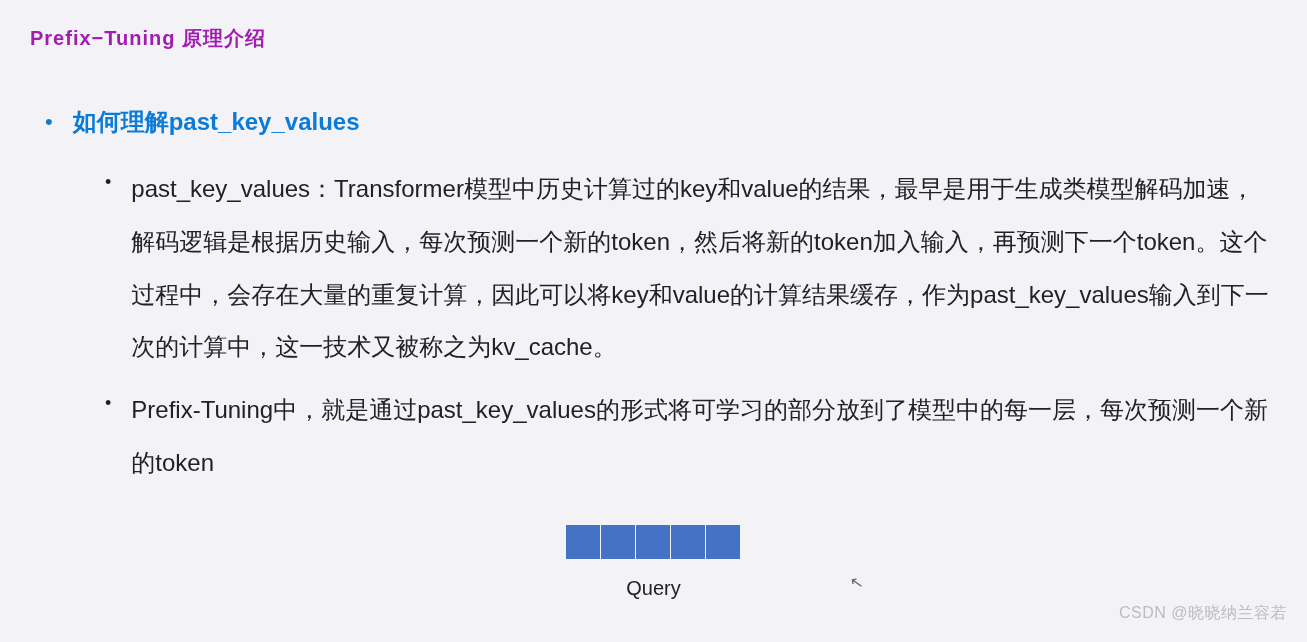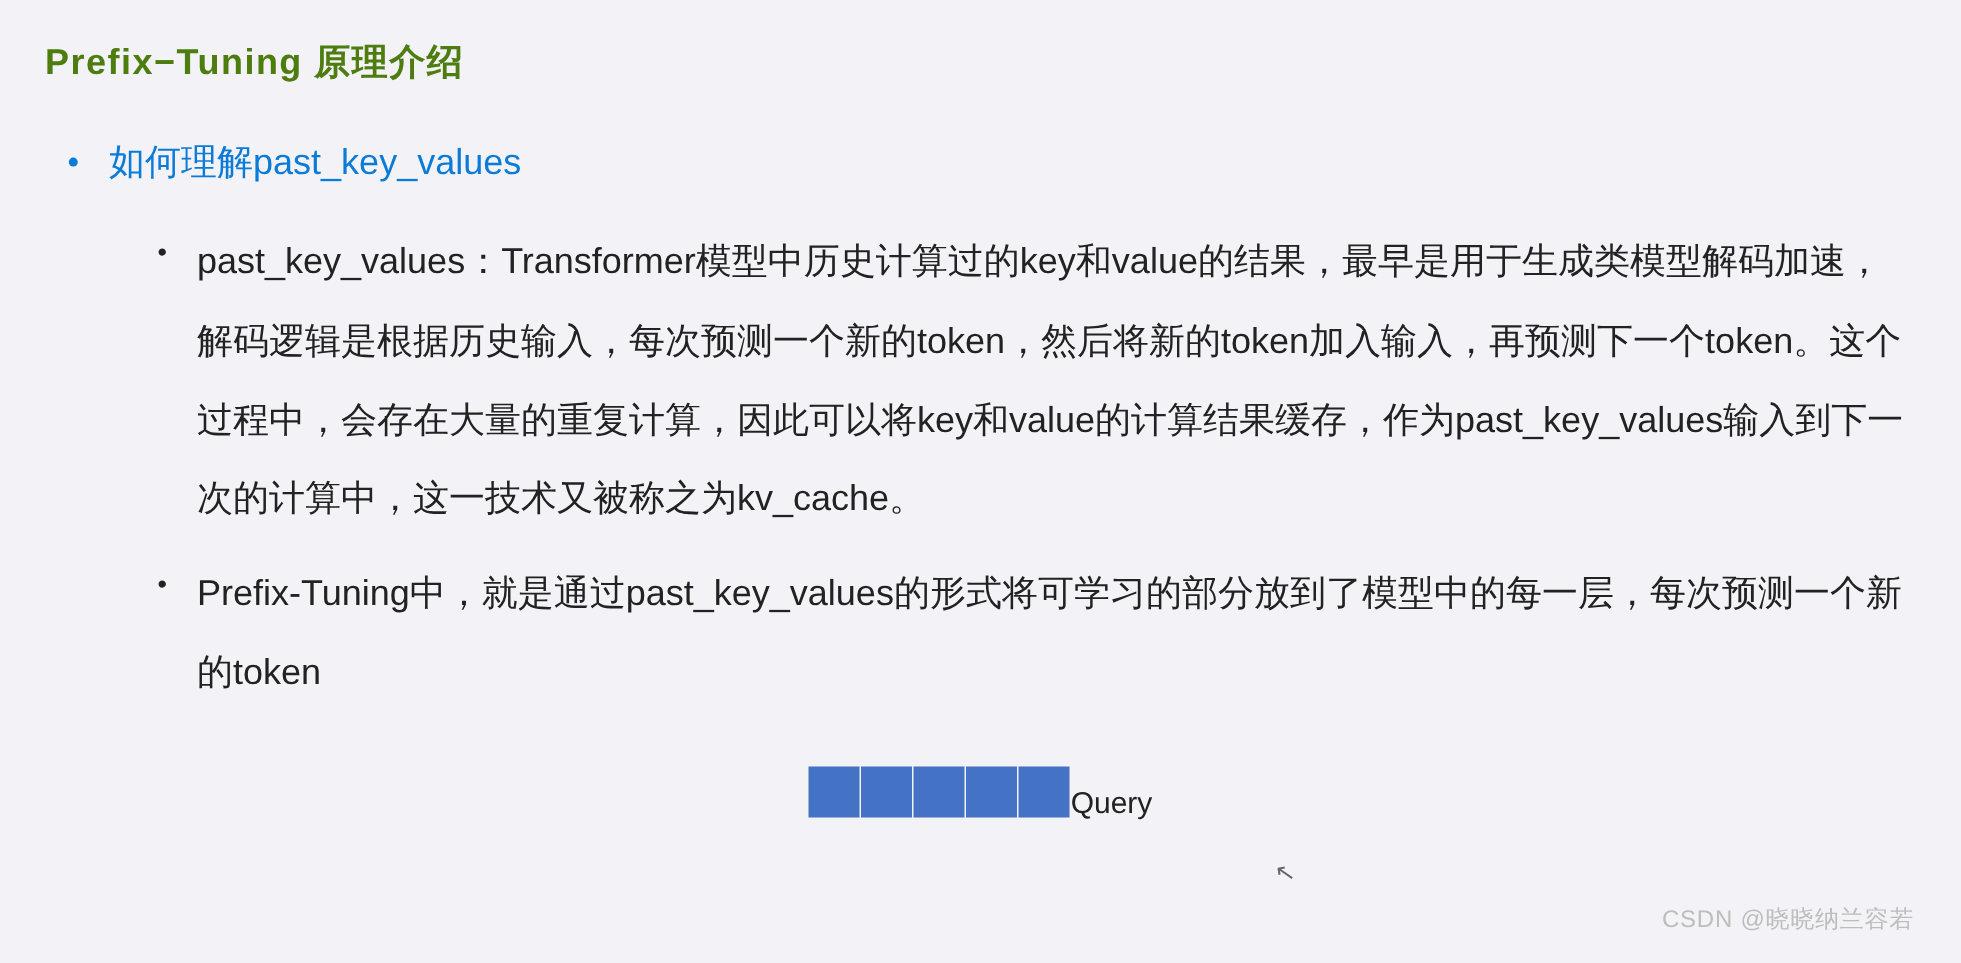--- a/index.html
+++ b/index.html
@@ -9,44 +9,44 @@
     }
     body {
       width: 1307px;
       height: 642px;
       background: #f3f2f7;
       font-family: "Microsoft YaHei", "微软雅黑", Arial, sans-serif;
       padding: 25px 30px;
       position: relative;
     }
     .title {
-      color: #4d7c0f;
-      font-size: 24px;
+      color: #a21caf;
+      font-size: 20px;
       font-weight: bold;
-      margin-bottom: 35px;
+      margin-bottom: 54px;
       letter-spacing: 1px;
     }
     .section {
       margin-left: 15px;
     }
     .section-heading-row {
       display: flex;
       align-items: center;
       margin-bottom: 25px;
     }
     .bullet-main {
       color: #0b7bd8;
       font-size: 22px;
       margin-right: 20px;
       line-height: 1;
     }
     .section-heading {
       color: #0b7bd8;
       font-size: 24px;
-      font-weight: normal;
+      font-weight: bold;
     }
     .sub-list {
       margin-left: 60px;
     }
     .sub-item {
       display: flex;
       margin-bottom: 10px;
     }
     .bullet-sub {
       color: #222;
@@ -62,21 +62,21 @@
     }
     .diagram {
       margin-top: 35px;
       display: flex;
       justify-content: center;
       align-items: flex-start;
       gap: 45px;
     }
     .group {
       display: flex;
-      flex-direction: row;
+      flex-direction: column;
       align-items: center;
     }
     .boxes-row {
       display: flex;
       margin-bottom: 18px;
     }
     .box {
       width: 34px;
       height: 34px;
       margin-right: 1px;
@@ -89,21 +89,21 @@
       justify-content: space-around;
     }
     .label-text {
       color: #222;
       font-size: 20px;
       text-align: center;
     }
     .watermark {
       position: absolute;
       bottom: 18px;
-      right: 31px;
+      right: 20px;
       color: #bdbdbd;
       font-size: 16px;
       letter-spacing: 0.5px;
     }
     .cursor {
       position: absolute;
       bottom: 50px;
       left: 850px;
       font-size: 16px;
       color: #666;

